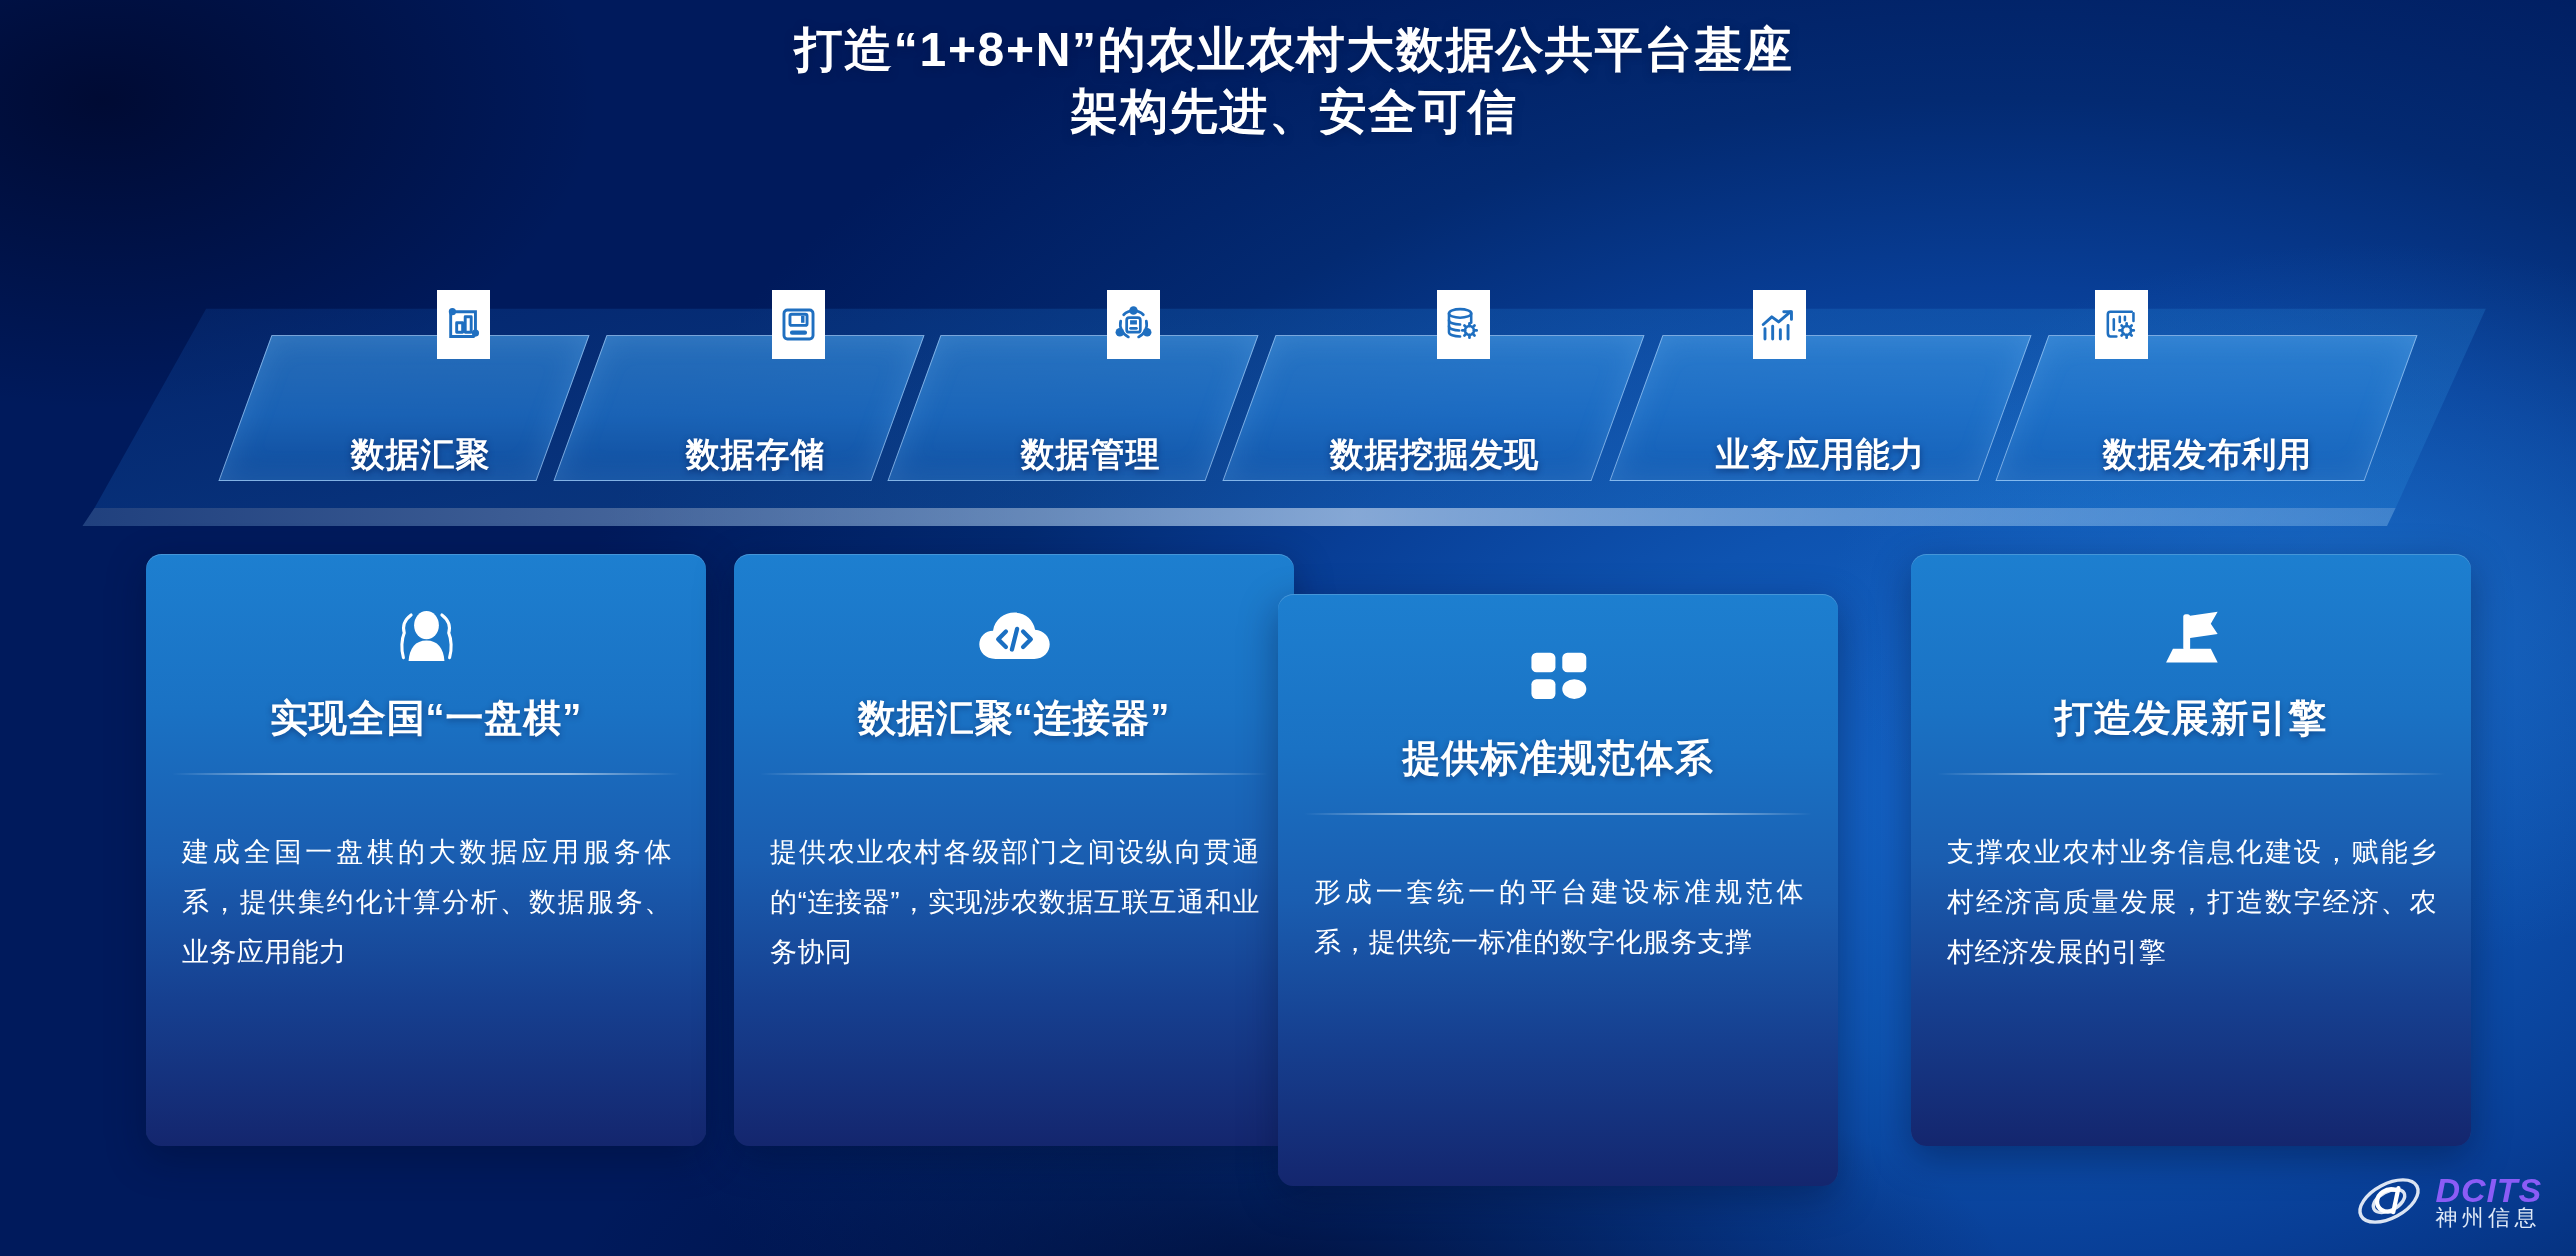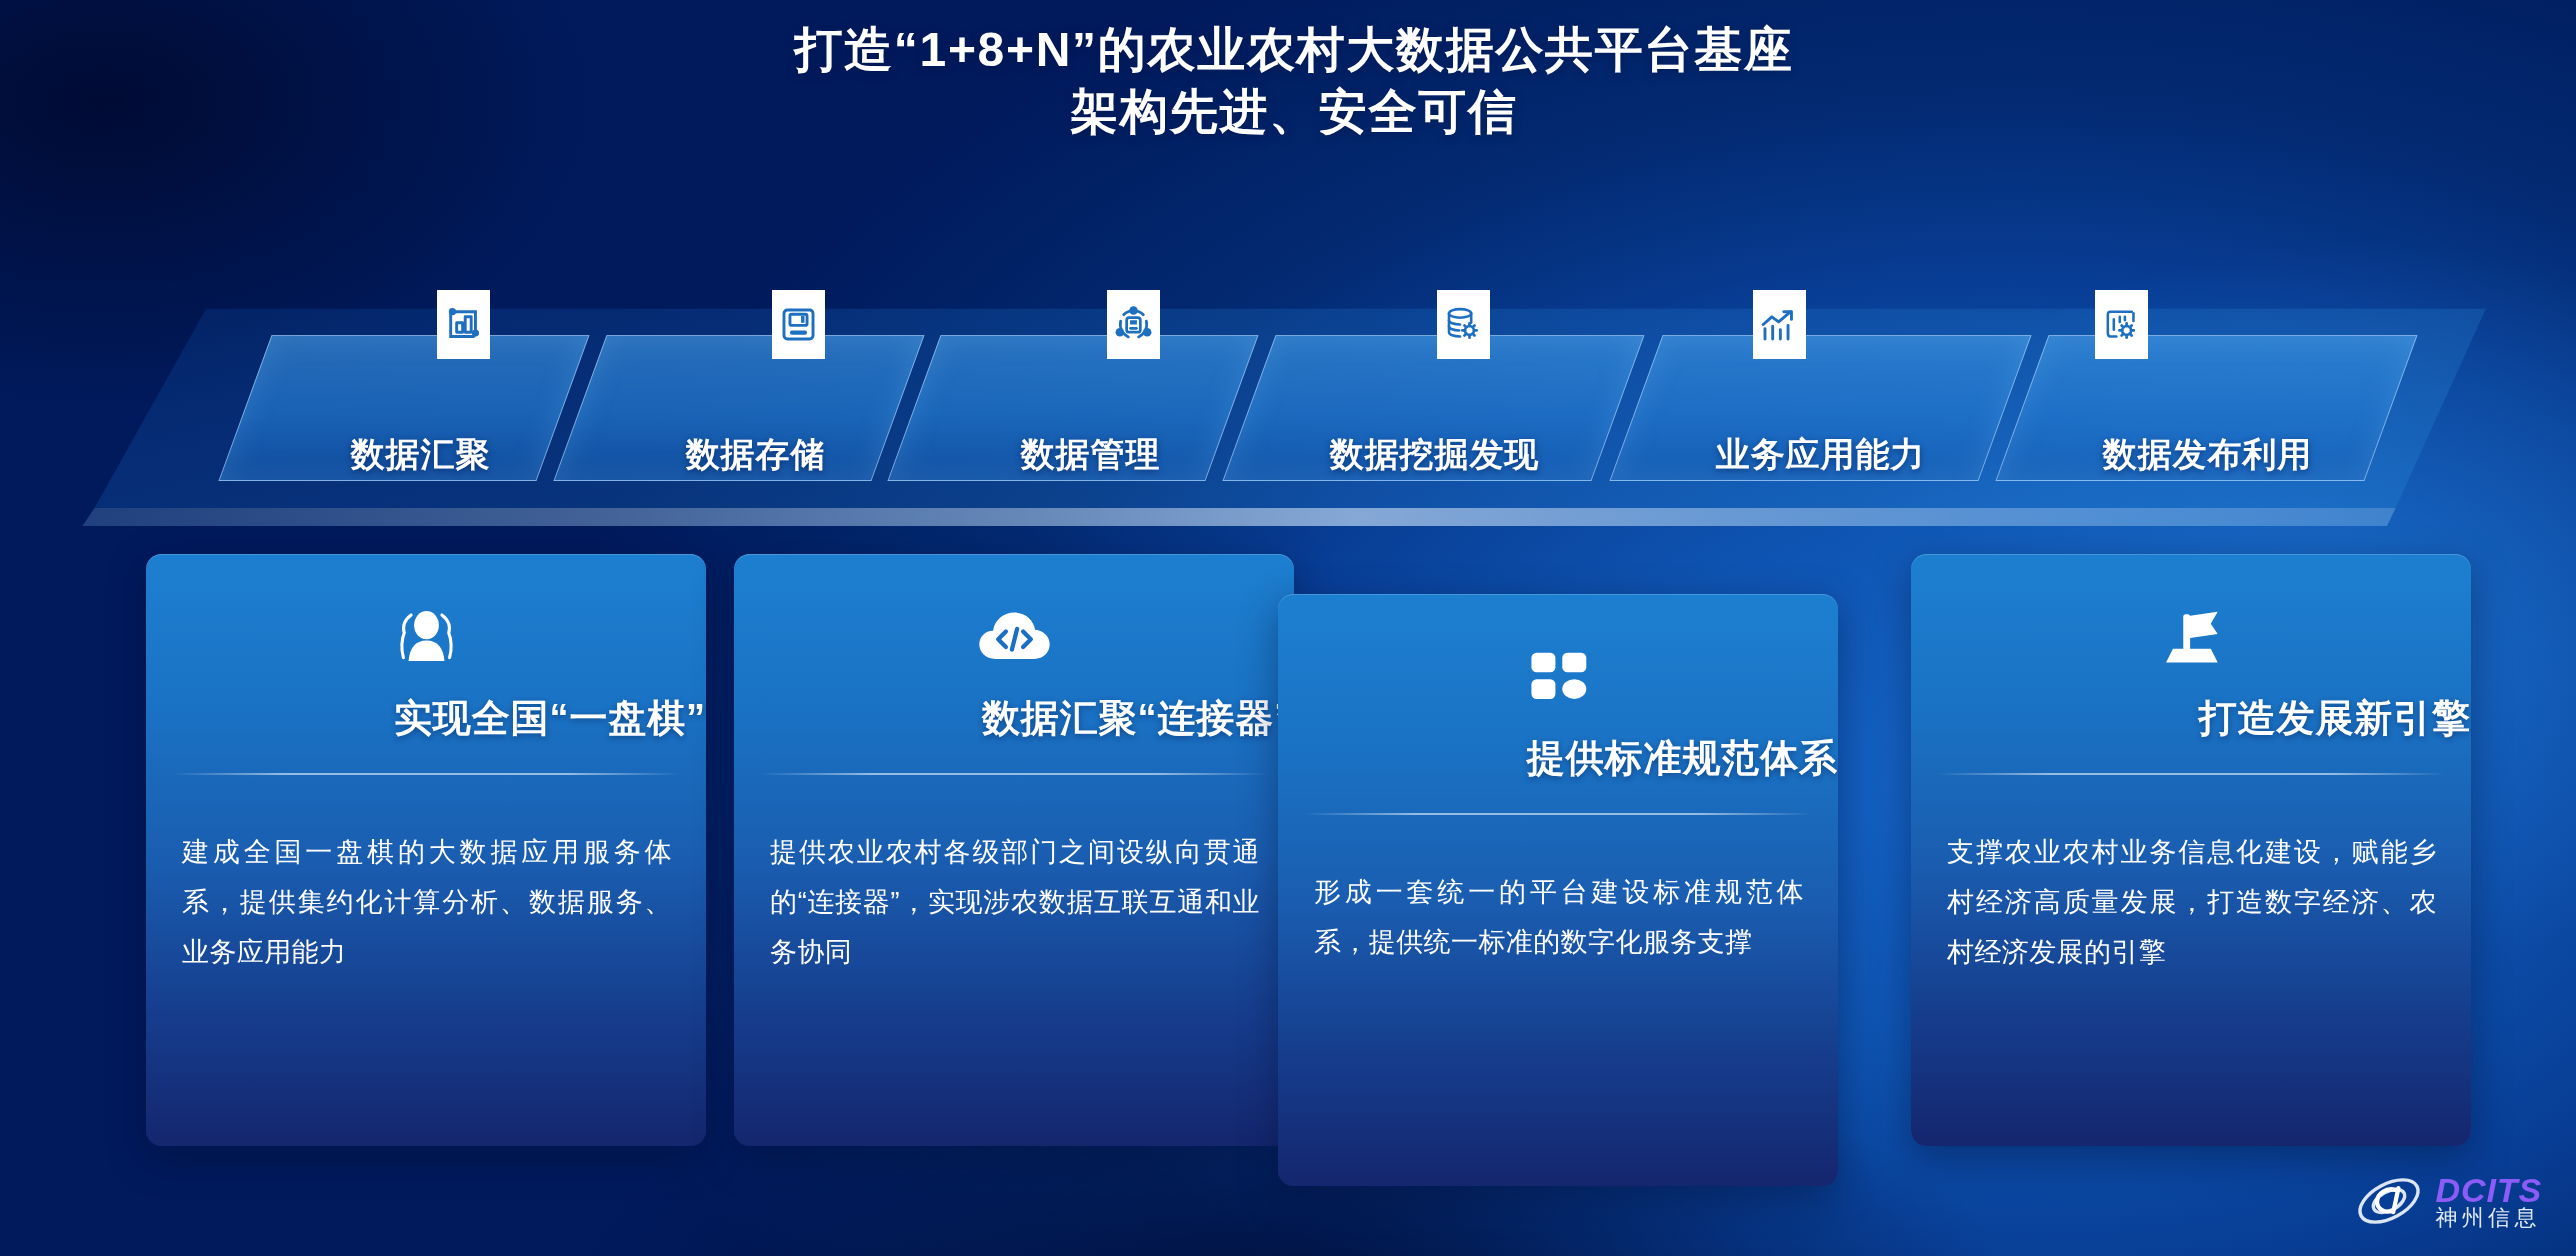--- a/index.html
+++ b/index.html
@@ -94,21 +94,21 @@
     overflow:hidden;
   }
   .card-icon{
     position:absolute; top:50px; left:0; right:0;
     height:67px;
     display:flex; align-items:center; justify-content:center;
   }
   .card-icon svg{ display:block; }
   .card-title{
     position:absolute; top:139px; left:0; right:0;
-    text-align:right;
+    text-align:center;
     color:#ffffff;
     font-size:38px;
     font-weight:bold;
     letter-spacing:0.9px;
     white-space:nowrap;
     text-shadow:0 1.7px 6.9px rgba(0,20,70,.45);
   }
   .card-divider{
     position:absolute; top:219px; left:26px; right:26px;
     height:1.7px;

